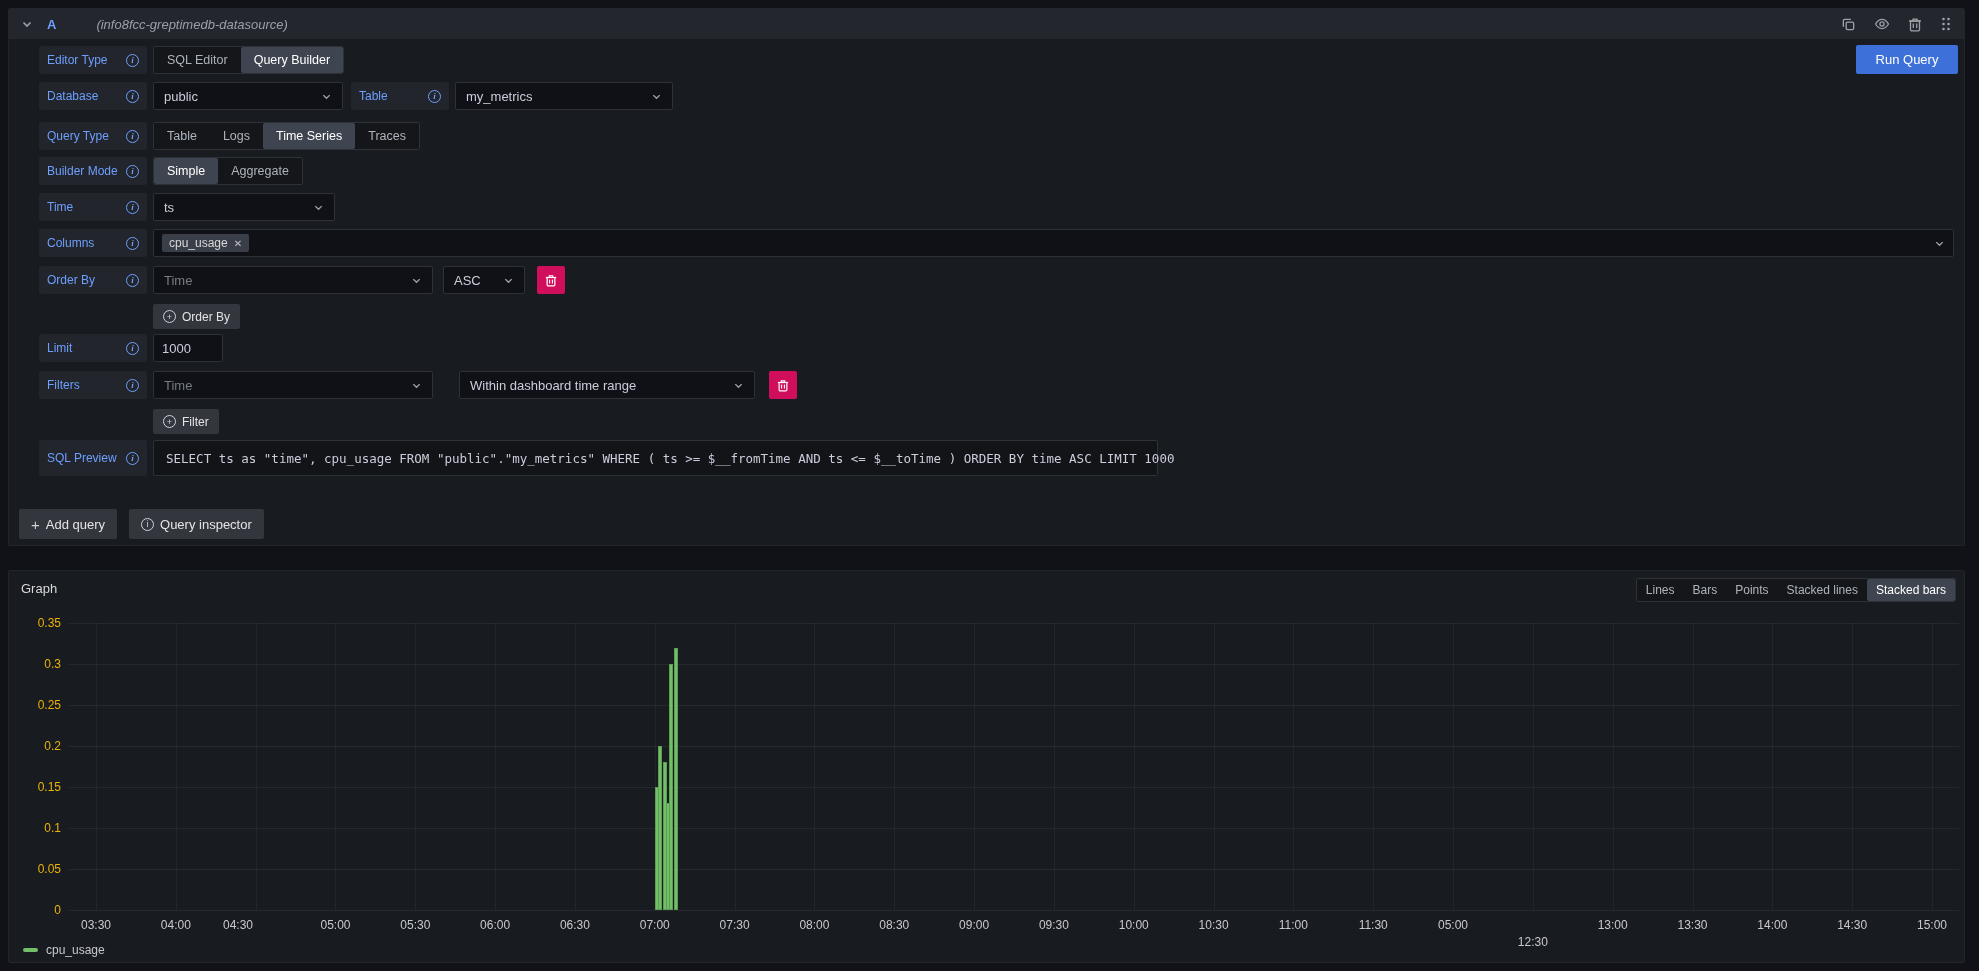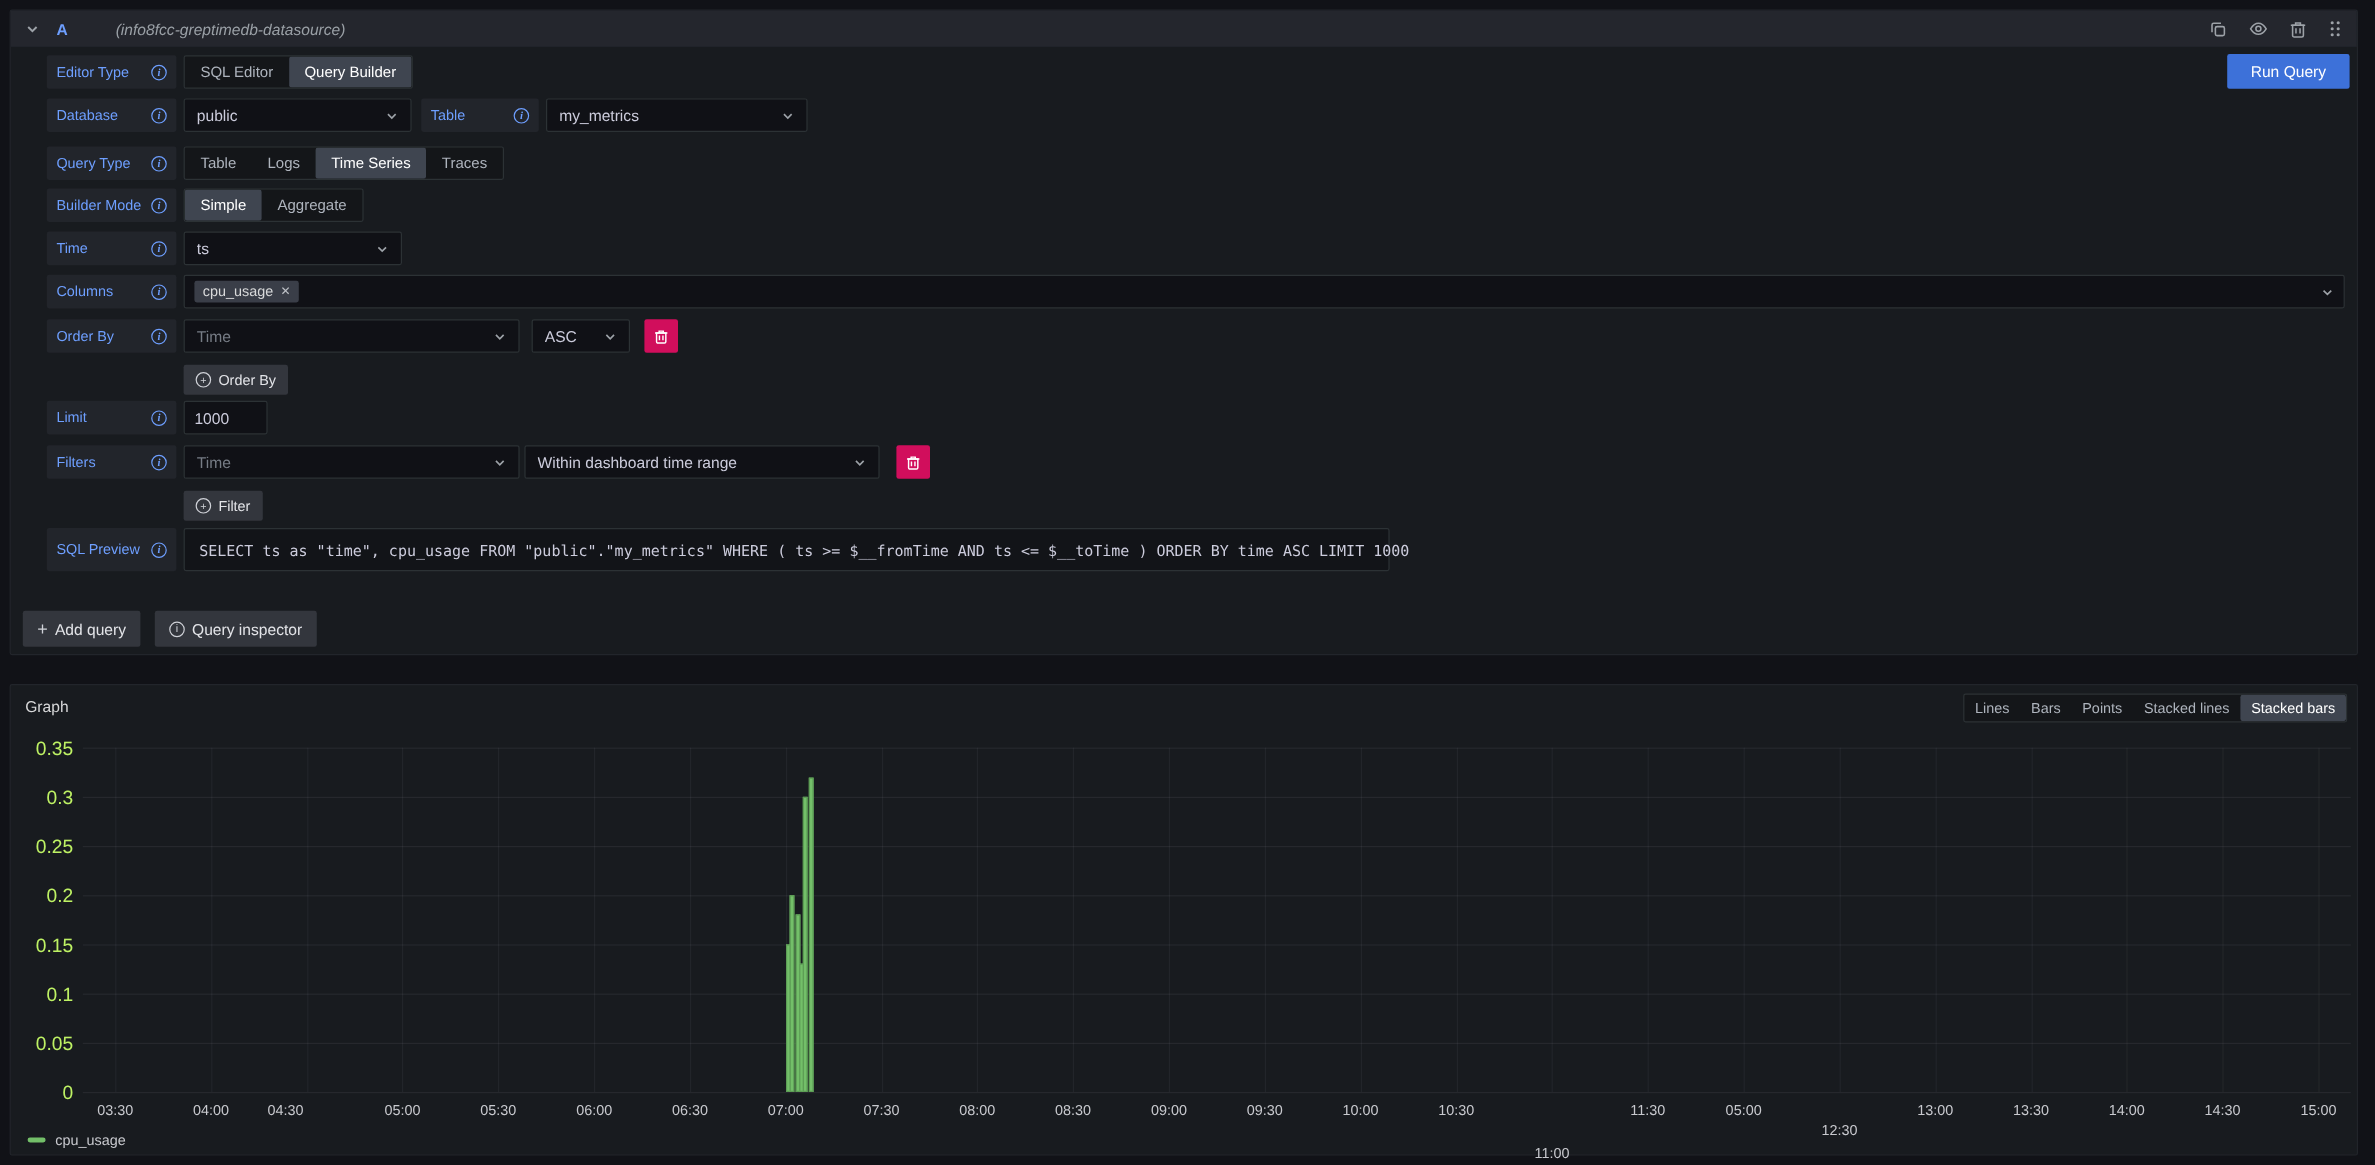--- a/index.html
+++ b/index.html
@@ -82,21 +82,21 @@
   .qfooter .ghost-btn { height:30px; font-size:13px; padding:0 12px; }
   .plus-glyph { font-size:15px; font-weight:400; color:#d0d2d8; }
 
   
   .gtitle { position:absolute; top:10px; left:12px; font-size:13px; font-weight:500; color:#d8d9da; }
   #mode-toggle { position:absolute; top:7px; right:8px; }
   #mode-toggle .seg-item { line-height:22px; padding:0 9px; font-size:12px; }
   #plot { position:absolute; left:60px; top:52px; width:1890px; height:287px; }
   .grid-h { position:absolute; left:0; width:100%; height:1px; background:rgba(204,204,220,0.08); }
   .grid-v { position:absolute; top:0; width:1px; height:100%; background:rgba(204,204,220,0.06); }
-  .y-label { position:absolute; left:-58px; width:50px; text-align:right; font-size:16px; font-weight:500; color:#bef264; }
+  .y-label { position:absolute; left:-58px; width:50px; text-align:right; font-size:12px; font-weight:500; color:#eab308; }
   .x-label { position:absolute; width:60px; text-align:center; font-size:12px; font-weight:500; color:#c8c9ce; top:295px; }
   .bar { position:absolute; width:4px; background:#73bf69; border:1px solid #5d9e55; }
   #legend { position:absolute; left:14px; top:372px; display:flex; align-items:center; gap:8px; }
   .legend-swatch { width:15px; height:4px; border-radius:2px; background:#73bf69; }
   .legend-text { font-size:12px; color:#c8c9ce; }
 </style>
 </head>
 <body>
 
 <div class="panel" id="query-panel">
@@ -297,21 +297,21 @@
       <span class="circle-i">i</span>
     </div>
     <div class="select dim" style="width:280px">
       <span class="sel-val">Time</span>
       <span class="chev">
           <svg width="11" height="11" viewBox="0 0 12 12">
             <path d="M2.5 4.5 L6 8 L9.5 4.5" fill="none" stroke="currentColor" stroke-width="1.5"></path>
           </svg>
         </span>
     </div>
-    <div class="select" style="width:296px; margin-left:4px">
+    <div class="select" style="width:296px; margin-left:26px">
       <span class="sel-val">Within dashboard time range</span>
       <span class="chev">
           <svg width="11" height="11" viewBox="0 0 12 12">
             <path d="M2.5 4.5 L6 8 L9.5 4.5" fill="none" stroke="currentColor" stroke-width="1.5"></path>
           </svg>
         </span>
     </div>
     <button class="danger-btn" style="margin-left:14px">
       <svg width="12" height="13" viewBox="0 0 14 15" fill="none" stroke="#ffffff" stroke-width="1.4">
           <path d="M2.5 4 H11.5 V12.5 a1.3 1.3 0 0 1 -1.3 1.3 H3.8 a1.3 1.3 0 0 1 -1.3 -1.3 Z"></path>
@@ -402,21 +402,21 @@
       <div class="x-label" style="left: 795.261px;">08:30</div>
       <div class="grid-v" style="left: 905.087px;"></div>
       <div class="x-label" style="left: 875.087px;">09:00</div>
       <div class="grid-v" style="left: 984.913px;"></div>
       <div class="x-label" style="left: 954.913px;">09:30</div>
       <div class="grid-v" style="left: 1064.74px;"></div>
       <div class="x-label" style="left: 1034.74px;">10:00</div>
       <div class="grid-v" style="left: 1144.57px;"></div>
       <div class="x-label" style="left: 1114.57px;">10:30</div>
       <div class="grid-v" style="left: 1224.39px;"></div>
-      <div class="x-label" style="left: 1194.39px; margin-top: 36px;">11:00</div>
+      <div class="x-label" style="left: 1194.39px;">11:00</div>
       <div class="grid-v" style="left: 1304.22px;"></div>
       <div class="x-label" style="left: 1274.22px;">11:30</div>
       <div class="grid-v" style="left: 1384.04px;"></div>
       <div class="x-label" style="left: 1354.04px;">05:00</div>
       <div class="grid-v" style="left: 1463.87px;"></div>
       <div class="x-label" style="left: 1433.87px; margin-top: 17px;">12:30</div>
       <div class="grid-v" style="left: 1543.7px;"></div>
       <div class="x-label" style="left: 1513.7px;">13:00</div>
       <div class="grid-v" style="left: 1623.52px;"></div>
       <div class="x-label" style="left: 1593.52px;">13:30</div>

